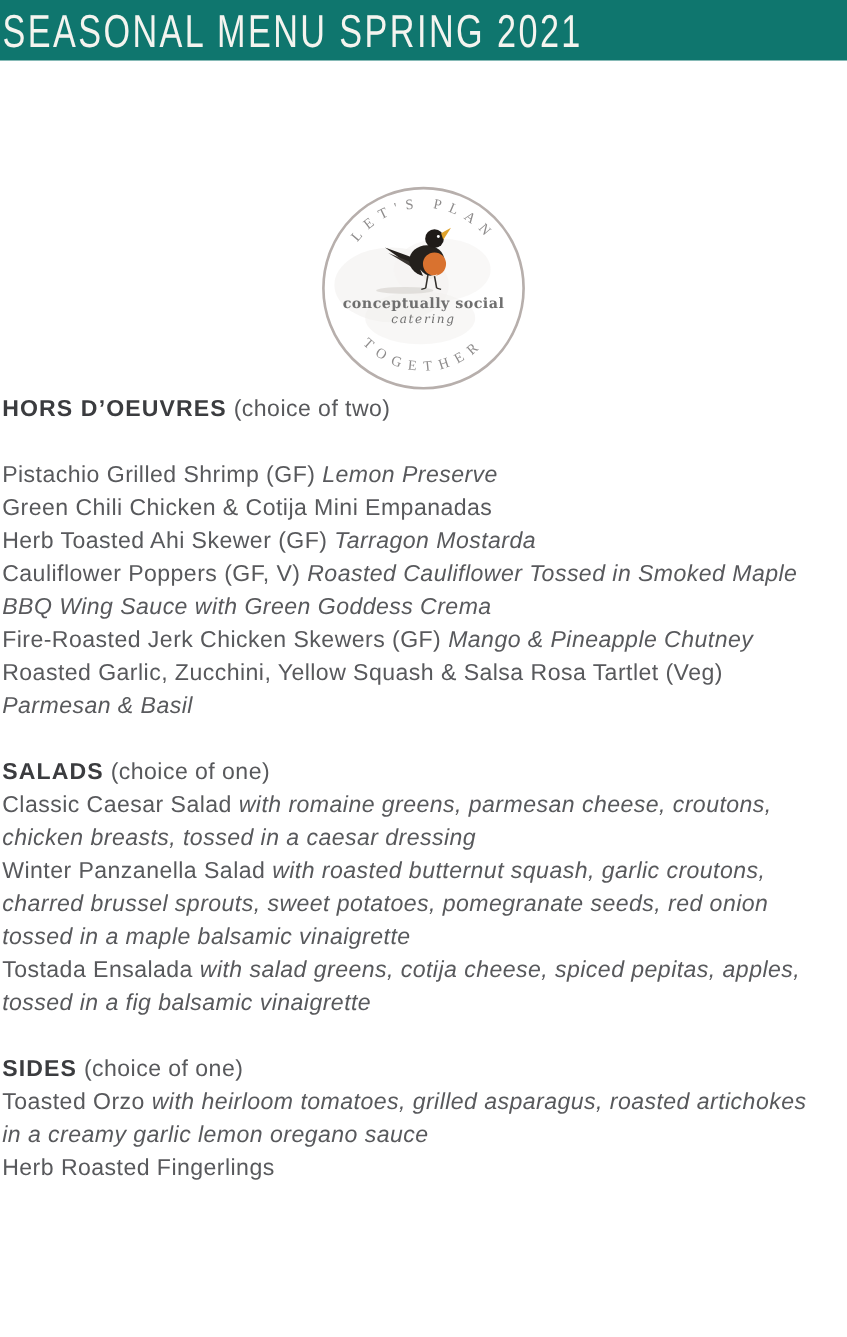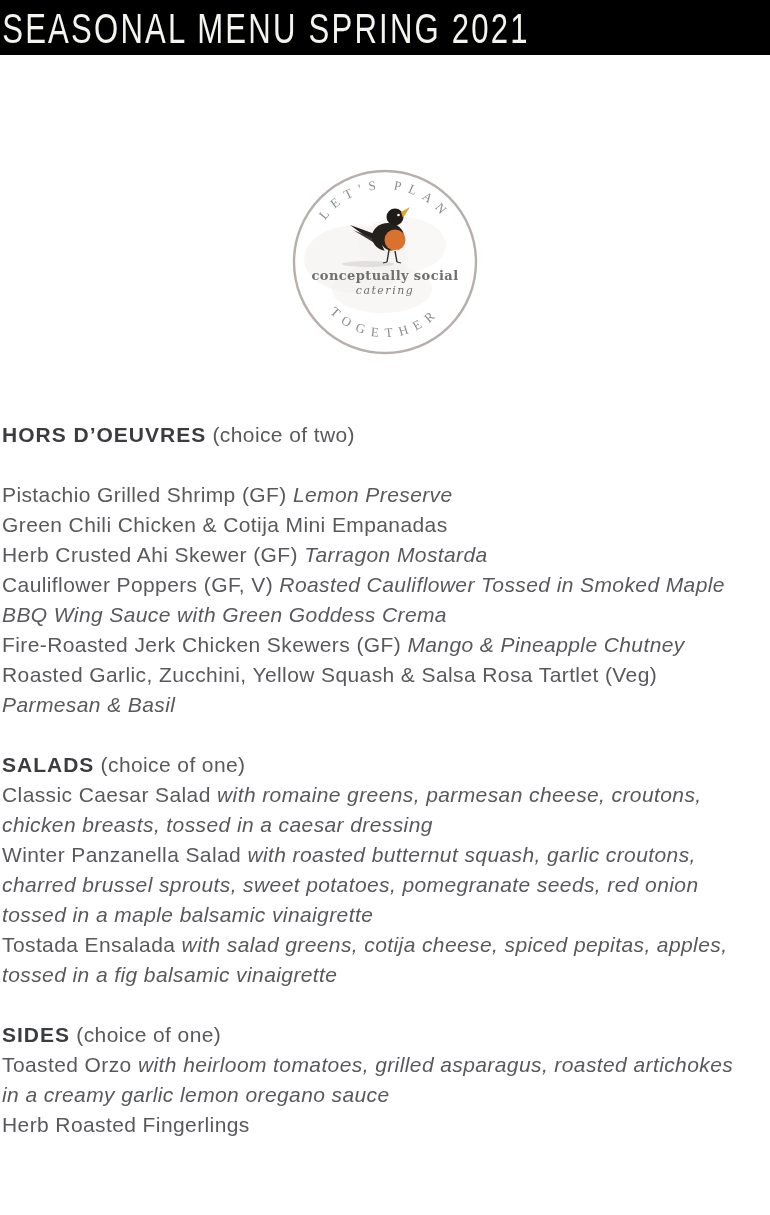--- a/index.html
+++ b/index.html
@@ -3,21 +3,21 @@
 <meta charset="utf-8">
 <style>
   html,body{margin:0;padding:0;background:#ffffff;}
   body{
     width:770px;height:1215px;overflow:hidden;
     font-family:"Liberation Sans",sans-serif;
     -webkit-font-smoothing:antialiased;
   }
   
   .hdr{
-    height:55px;background:#000000;overflow:hidden;
+    height:55px;background:#0f766e;overflow:hidden;
   }
   .hdr h1{
     margin:0;padding:0 0 0 3px;
     font-size:42px;font-weight:500;line-height:57px;
     letter-spacing:3px;color:#f4f4ef;white-space:nowrap;
     transform:scaleX(0.74);transform-origin:left center;
   }
   
   .logo-wrap{
     width:190px;margin:112px auto 0 auto;height:190px;
@@ -29,21 +29,21 @@
   .brand-text{
     font-family:"DejaVu Serif",serif;font-weight:bold;
     font-size:13px;letter-spacing:.4px;fill:#6f6f6f;
   }
   .brand-sub{
     font-family:"DejaVu Serif",serif;font-style:italic;
     font-size:11px;letter-spacing:1.5px;fill:#6f6f6f;
   }
   
   .menu{
-    padding:0 20px 0 2px;margin-top:63px;
+    padding:0 20px 0 2px;
     max-width:748px;
     font-size:21px;line-height:30px;
     letter-spacing:.4px;color:#58595c;
   }
   .menu p{margin:0;}
   .sec-head b{color:#3b3c3f;letter-spacing:1px;font-weight:700;}
   .sec-head span{color:#58595c;}
   .item .d{font-style:italic;}
   .blank-line{height:30px;}
   .section-gap{height:30px;}
@@ -93,21 +93,21 @@
   </svg>
 </div>
 
 <main class="menu">
 
   <section>
     <p class="sec-head"><b>HORS D’OEUVRES</b> <span>(choice of two)</span></p>
     <div class="blank-line"></div>
     <p class="item"><span class="n">Pistachio Grilled Shrimp (GF)</span> <i class="d">Lemon Preserve</i></p>
     <p class="item"><span class="n">Green Chili Chicken &amp; Cotija Mini Empanadas</span> <i class="d"></i></p>
-    <p class="item"><span class="n">Herb Crusted Ahi Skewer (GF)</span> <i class="d">Tarragon Mostarda</i></p>
+    <p class="item"><span class="n">Herb Toasted Ahi Skewer (GF)</span> <i class="d">Tarragon Mostarda</i></p>
     <p class="item"><span class="n">Cauliflower Poppers (GF, V)</span> <i class="d">Roasted Cauliflower Tossed in Smoked Maple BBQ Wing Sauce with Green Goddess Crema</i></p>
     <p class="item"><span class="n">Fire-Roasted Jerk Chicken Skewers (GF)</span> <i class="d">Mango &amp; Pineapple Chutney</i></p>
     <p class="item"><span class="n">Roasted Garlic, Zucchini, Yellow Squash &amp; Salsa Rosa Tartlet (Veg)</span> <i class="d">Parmesan &amp; Basil</i></p>
   </section>
 
   <div class="section-gap"></div>
 
   <section>
     <p class="sec-head"><b>SALADS</b> <span>(choice of one)</span></p>
     <p class="item"><span class="n">Classic Caesar Salad</span> <i class="d">with romaine greens, parmesan cheese, croutons, chicken breasts, tossed in a caesar dressing</i></p>

